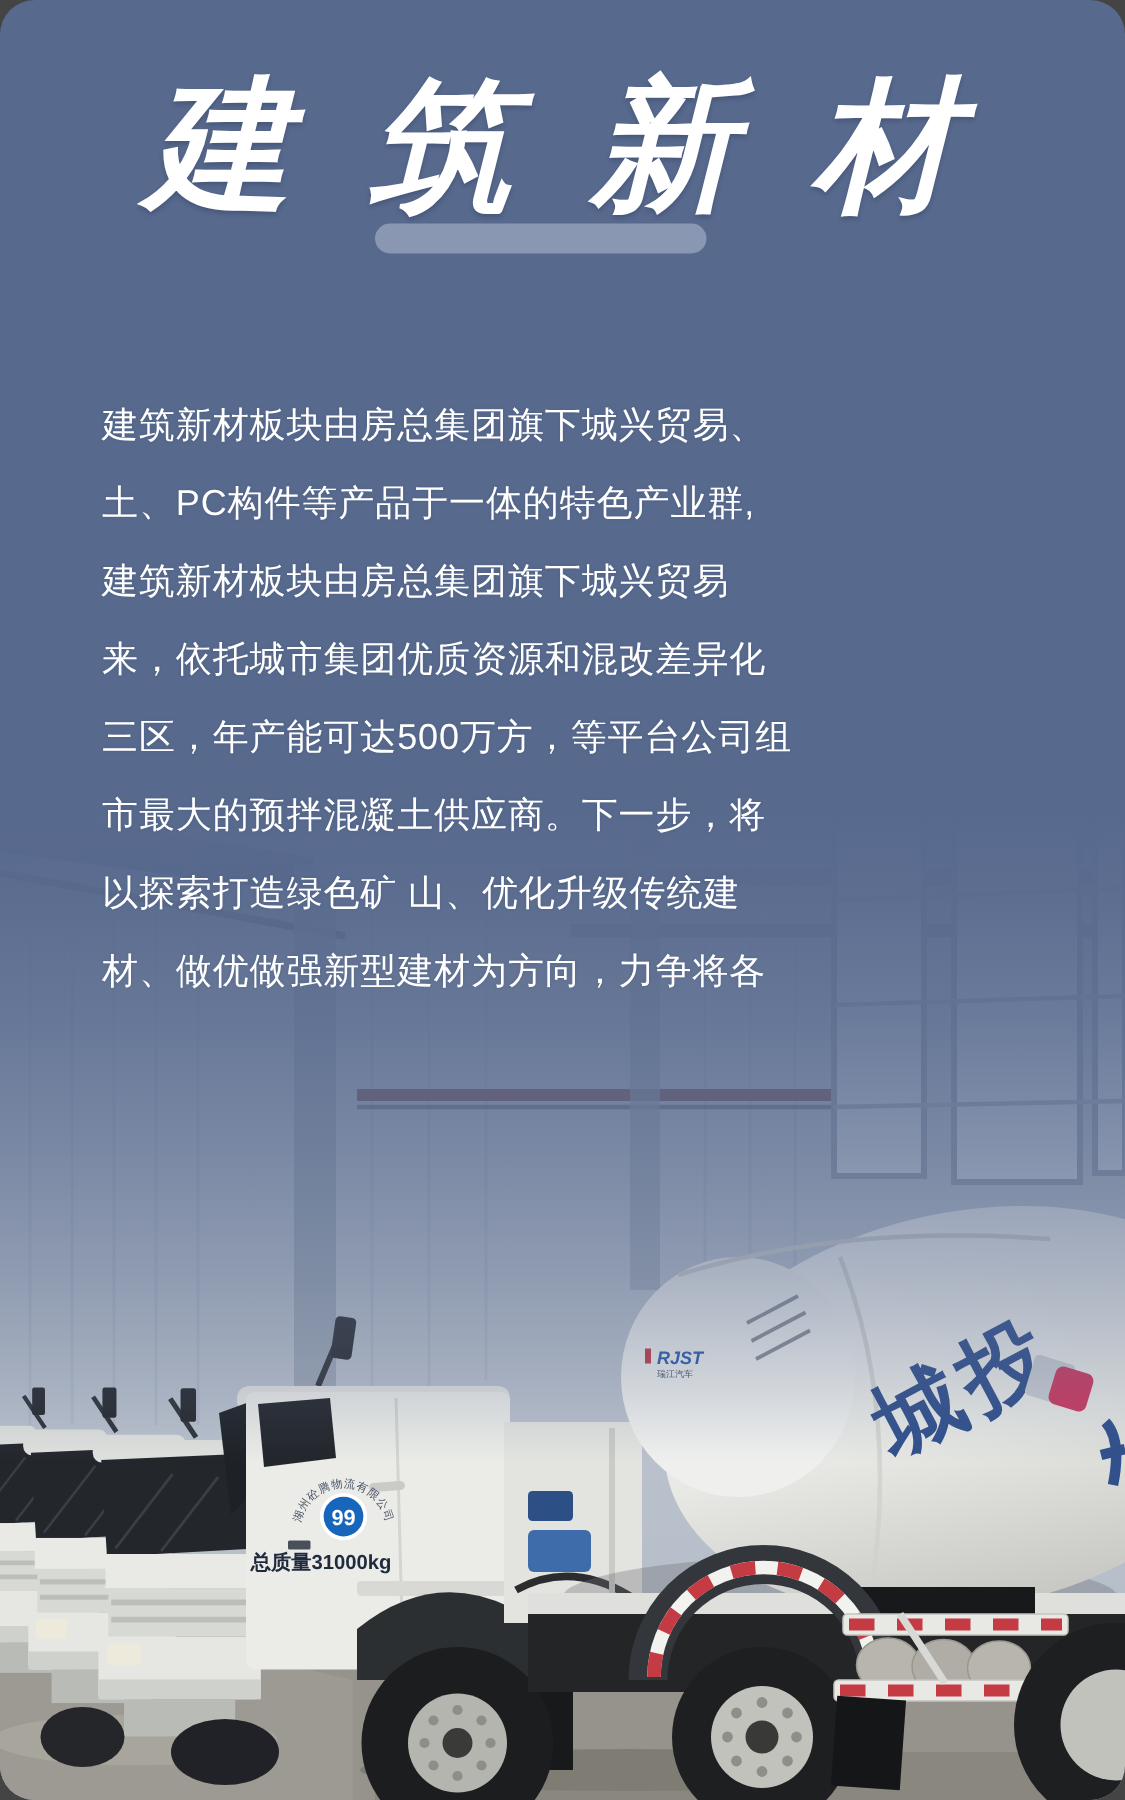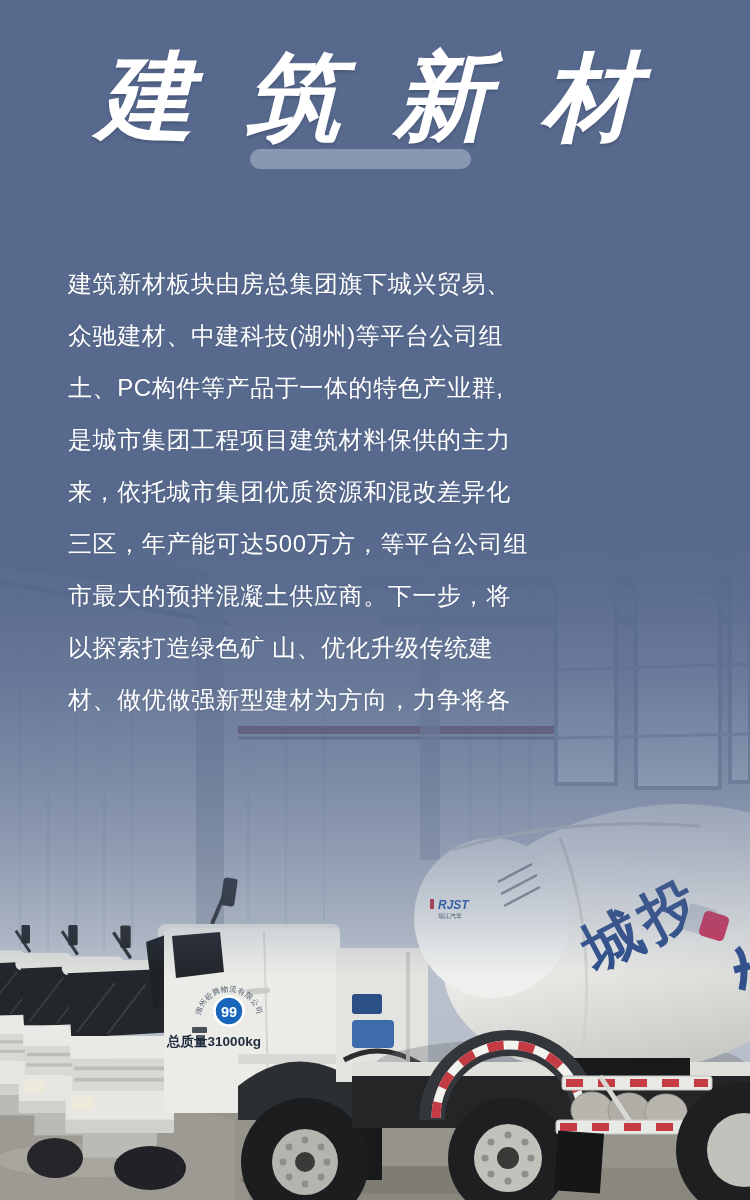--- a/index.html
+++ b/index.html
@@ -1,19 +1,20 @@
 <!DOCTYPE html>
 <html><head>
 <meta charset="utf-8">
 <style>
   html,body{margin:0;padding:0;background:#444;}
   .page{
     position:relative;width:750px;height:1200px;margin:0 auto;
     background:#57698d;overflow:hidden;
     font-family:"Liberation Sans",sans-serif;
+    border-radius:23px;
   }
   
   .photo{position:absolute;left:0;top:520px;width:750px;height:680px;}
   .photo svg{display:block;width:750px;height:680px;}
   .photo .fade{
     position:absolute;left:0;top:0;width:100%;height:100%;pointer-events:none;
     background:linear-gradient(180deg,
       #57698d 0px,#57698d 18px,
       rgba(87,105,141,.96) 75px,
       rgba(87,105,141,.85) 160px,
@@ -260,23 +261,22 @@
     <div class="fade"></div>
   </div>
 
   <header class="title-wrap">
     <div class="title-bar"></div>
     <h1 class="title">建 筑 新 材</h1>
   </header>
 
   <main class="article">
     <p>建筑新材板块由房总集团旗下城兴贸易、</p>
-    <p>众驰建材、中建科技(湖州)等平台公司组</p>
     <p>土、PC构件等产品于一体的特色产业群,</p>
-    <p>是城市集团工程项目建筑材料保供的主力</p>
+    <p>建筑新材板块由房总集团旗下城兴贸易</p>
     <p>来，依托城市集团优质资源和混改差异化</p>
     <p>三区，年产能可达500万方，等平台公司组</p>
     <p>市最大的预拌混凝土供应商。下一步，将</p>
     <p>以探索打造绿色矿 山、优化升级传统建</p>
     <p>材、做优做强新型建材为方向，力争将各</p>
   </main>
 
 </div>
 
 </body></html>

